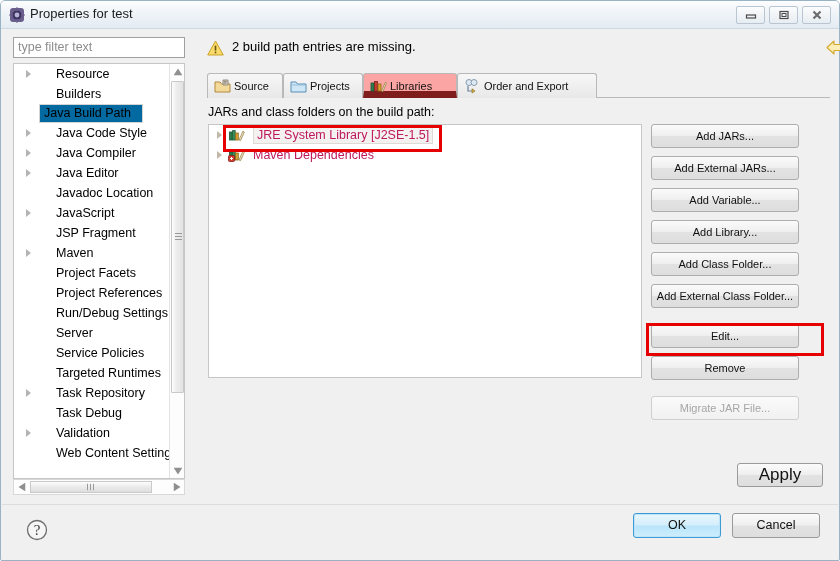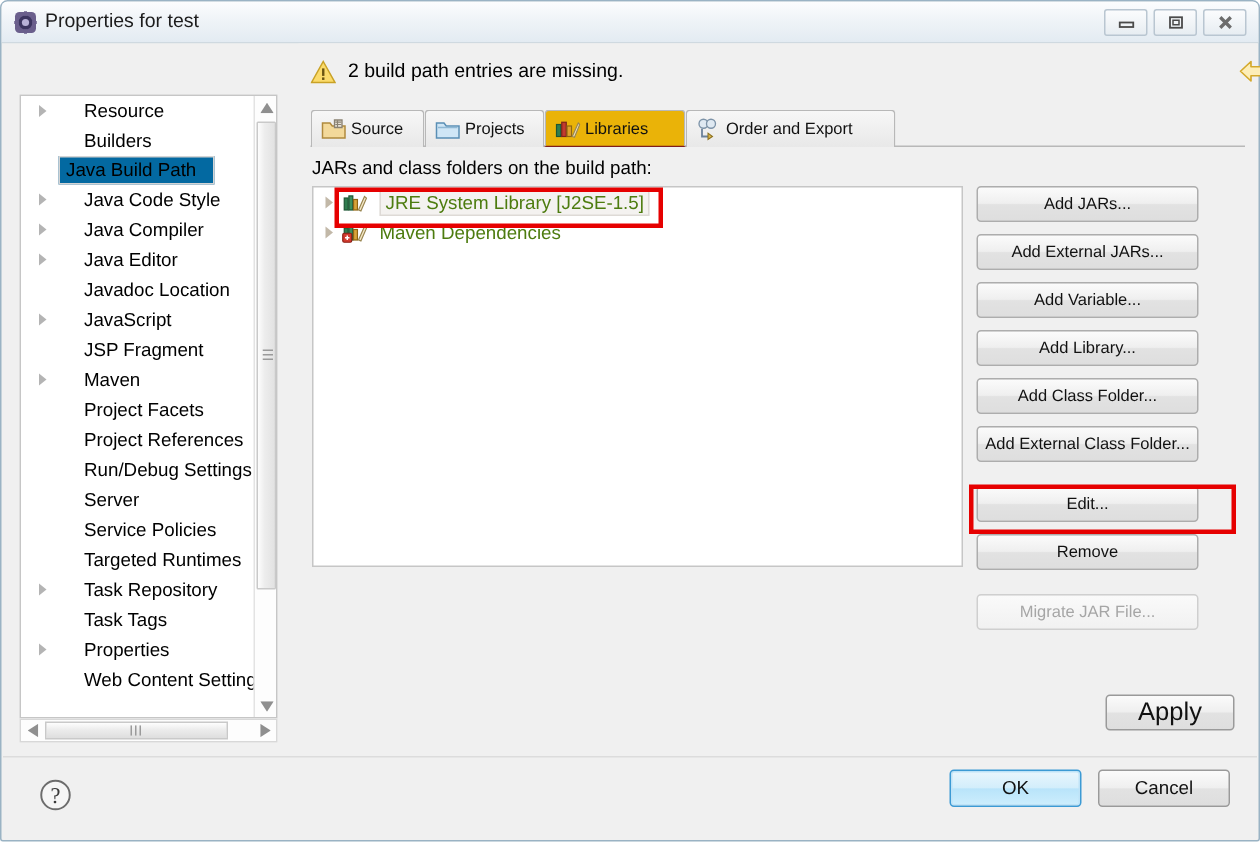--- a/index.html
+++ b/index.html
@@ -132,38 +132,38 @@
   }
   .tab {
     position: absolute; top: 0; height: 25px;
     border: 1px solid #b8b8b8; border-bottom: none;
     background: linear-gradient(180deg,#f7f7f7,#e8e8e8);
     border-radius: 3px 3px 0 0;
     font-size: 11px; color: #111; line-height: 24px;
     padding-left: 26px; padding-right: 9px; white-space: nowrap;
   }
   .tab.active {
-    background: #eab308;
-    border-bottom: 1px solid #7f1d1d;
+    background: #fca5a5;
+    border-bottom: 7px solid #7f1d1d;
     z-index: 5;
   }
   .tab-ico { position: absolute; left: 6px; top: 4px; }
 
   #tab-caption {
     position: absolute; left: 9px; top: 76px;
     font-size: 12.5px; color: #000;
   }
   #list-box {
     position: absolute; left: 9px; top: 95px;
     width: 434px; height: 254px;
     background: #ffffff; border: 1px solid #c6c6c6;
   }
   .lib-row {
     position: relative; height: 20px; line-height: 20px;
-    font-size: 12.5px; color: #4d7c0f; padding-left: 44px;
+    font-size: 12.5px; color: #be185d; padding-left: 44px;
     white-space: nowrap;
   }
   .lib-arrow {
     position: absolute; left: 8px; top: 6px;
     width: 0; height: 0;
     border-top: 4px solid transparent; border-bottom: 4px solid transparent;
     border-left: 5px solid #c2b8a8;
   }
   .lib-ico { position: absolute; left: 19px; top: 2px; }
   .lib-row.sel-outline .lib-label {
@@ -248,42 +248,43 @@
         <rect x="4.5" y="4" width="4" height="3" fill="none" stroke="#4a4a4a" stroke-width="1"></rect>
       </svg>
     </div>
     <div class="wbtn" id="btn-close">
       <svg width="13" height="11" viewBox="0 0 13 11">
         <path d="M3 2 L10 9 M10 2 L3 9" stroke="#6c6c6c" stroke-width="2.2" fill="none"></path>
       </svg>
     </div>
   </div>
 
+  <div id="filter-input">type filter text</div>
 
   <div id="tree-panel">
     <div id="tree-list">
         <div class="tree-item"><span class="arrow"></span><span>Resource</span></div>
         <div class="tree-item"><span>Builders</span></div>
         <div class="tree-item selected"><span>Java Build Path</span></div>
         <div class="tree-item"><span class="arrow"></span><span>Java Code Style</span></div>
         <div class="tree-item"><span class="arrow"></span><span>Java Compiler</span></div>
         <div class="tree-item"><span class="arrow"></span><span>Java Editor</span></div>
         <div class="tree-item"><span>Javadoc Location</span></div>
         <div class="tree-item"><span class="arrow"></span><span>JavaScript</span></div>
         <div class="tree-item"><span>JSP Fragment</span></div>
         <div class="tree-item"><span class="arrow"></span><span>Maven</span></div>
         <div class="tree-item"><span>Project Facets</span></div>
         <div class="tree-item"><span>Project References</span></div>
         <div class="tree-item"><span>Run/Debug Settings</span></div>
         <div class="tree-item"><span>Server</span></div>
         <div class="tree-item"><span>Service Policies</span></div>
         <div class="tree-item"><span>Targeted Runtimes</span></div>
         <div class="tree-item"><span class="arrow"></span><span>Task Repository</span></div>
-        <div class="tree-item"><span>Task Tags</span></div>
-        <div class="tree-item"><span class="arrow"></span><span>Properties</span></div>
+        <div class="tree-item"><span>Task Debug</span></div>
+        <div class="tree-item"><span class="arrow"></span><span>Validation</span></div>
         <div class="tree-item"><span>Web Content Settings</span></div>
       </div>
 
     <div id="lv-scroll">
       <div class="sb-arrow" id="lv-up">
         <svg class="sb-tri" width="9" height="7" viewBox="0 0 9 7">
             <path d="M4.5 0 L9 7 L0 7 Z" fill="#8f8f8f"></path>
           </svg>
       </div>
       <div id="lv-thumb">

